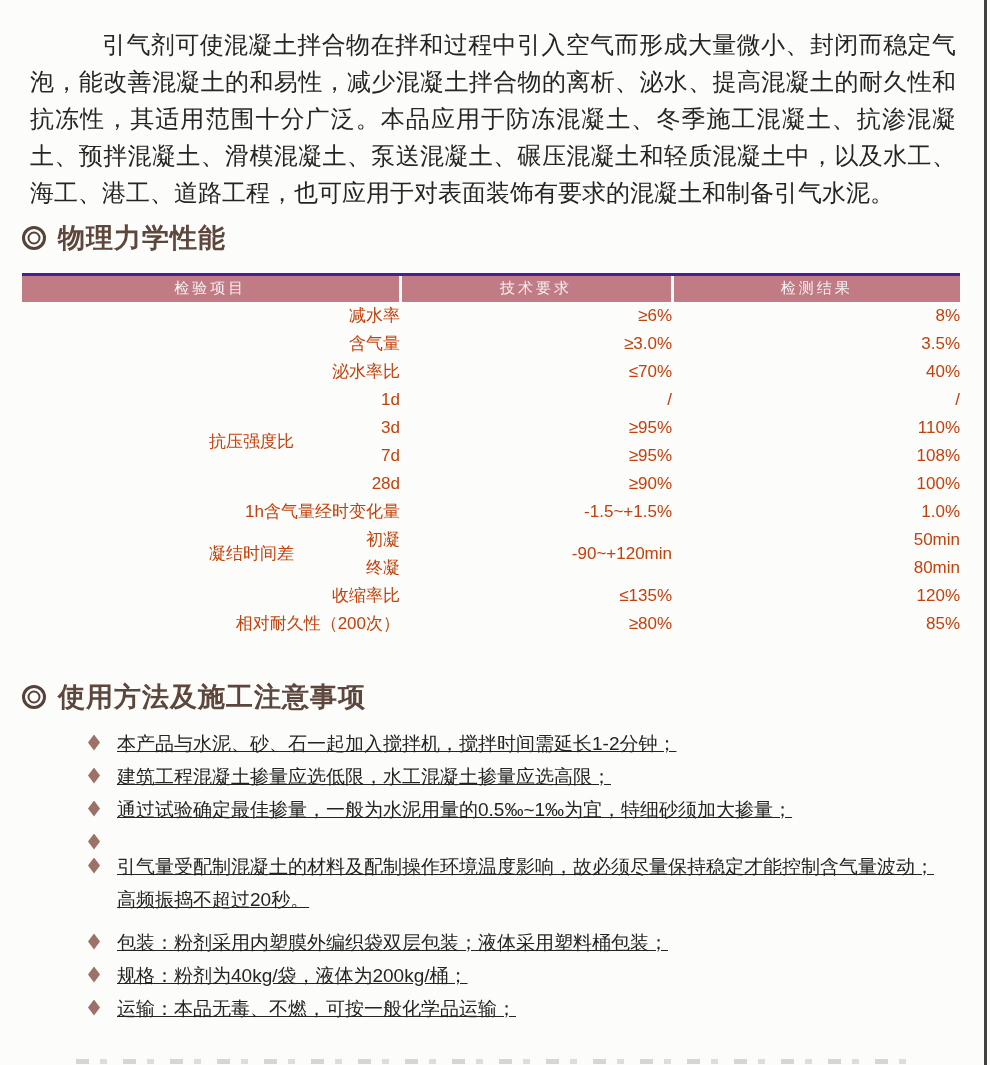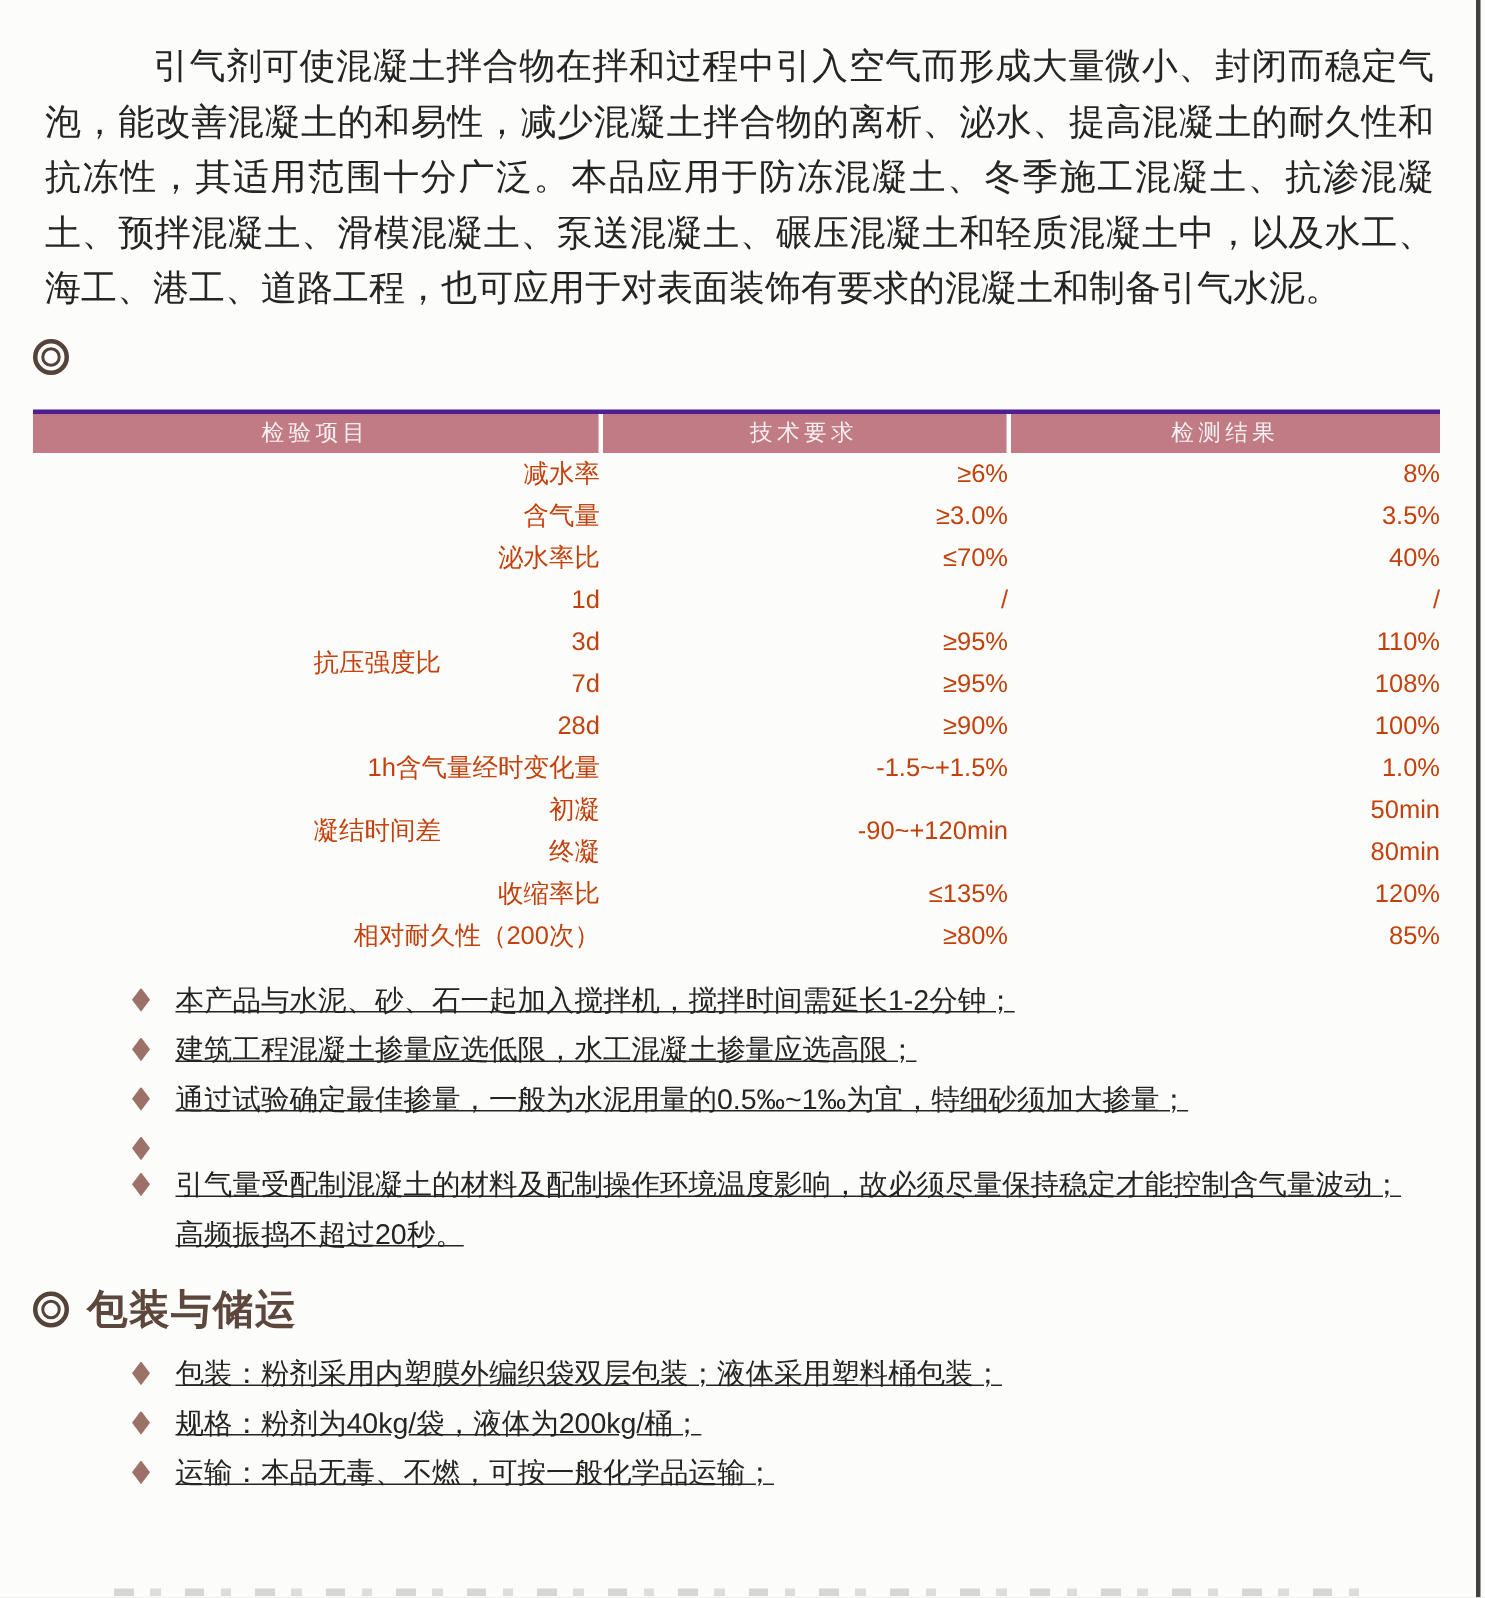--- a/index.html
+++ b/index.html
@@ -134,20 +134,21 @@
 </style>
 </head>
 <body>
 
 <div class="page">
 
   <p class="intro">引气剂可使混凝土拌合物在拌和过程中引入空气而形成大量微小、封闭而稳定气泡，能改善混凝土的和易性，减少混凝土拌合物的离析、泌水、提高混凝土的耐久性和抗冻性，其适用范围十分广泛。本品应用于防冻混凝土、冬季施工混凝土、抗渗混凝土、预拌混凝土、滑模混凝土、泵送混凝土、碾压混凝土和轻质混凝土中，以及水工、海工、港工、道路工程，也可应用于对表面装饰有要求的混凝土和制备引气水泥。</p>
 
   <div class="section-heading h-physical">
     <span class="ring"></span>
+    <span>物理力学性能</span>
   </div>
 
   <table class="perf">
     <colgroup>
       <col style="width:272px">
         <col style="width:106px">
         <col style="width:272px">
         <col style="width:288px">
     </colgroup>
     <thead>
@@ -215,20 +216,24 @@
         <td>120%</td>
       </tr>
       <tr>
         <td colspan="2">相对耐久性（200次）</td>
         <td>≥80%</td>
         <td>85%</td>
       </tr>
     </tbody>
   </table>
 
+  <div class="section-heading h-usage">
+    <span class="ring"></span>
+    <span>使用方法及施工注意事项</span>
+  </div>
 
   <ul class="bullets u-list">
     <li>
       <span class="diamond"></span>
       <span class="bullet-text">本产品与水泥、砂、石一起加入搅拌机，搅拌时间需延长1-2分钟；</span>
     </li>
     <li>
       <span class="diamond"></span>
       <span class="bullet-text">建筑工程混凝土掺量应选低限，水工混凝土掺量应选高限；</span>
     </li>
@@ -239,24 +244,20 @@
     <li>
       <span class="diamond"></span>
     </li>
     <li>
       <span class="diamond"></span>
       <span class="bullet-text">引气量受配制混凝土的材料及配制操作环境温度影响，故必须尽量保持稳定才能控制含气量波动；
 高频振捣不超过20秒。</span>
     </li>
   </ul>
 
-  <div class="section-heading h-packaging">
-    <span class="ring"></span>
-    <span>包装与储运</span>
-  </div>
 
   <ul class="bullets p-list">
     <li>
       <span class="diamond"></span>
       <span class="bullet-text">包装：粉剂采用内塑膜外编织袋双层包装；液体采用塑料桶包装；</span>
     </li>
     <li>
       <span class="diamond"></span>
       <span class="bullet-text">规格：粉剂为40kg/袋，液体为200kg/桶；</span>
     </li>

